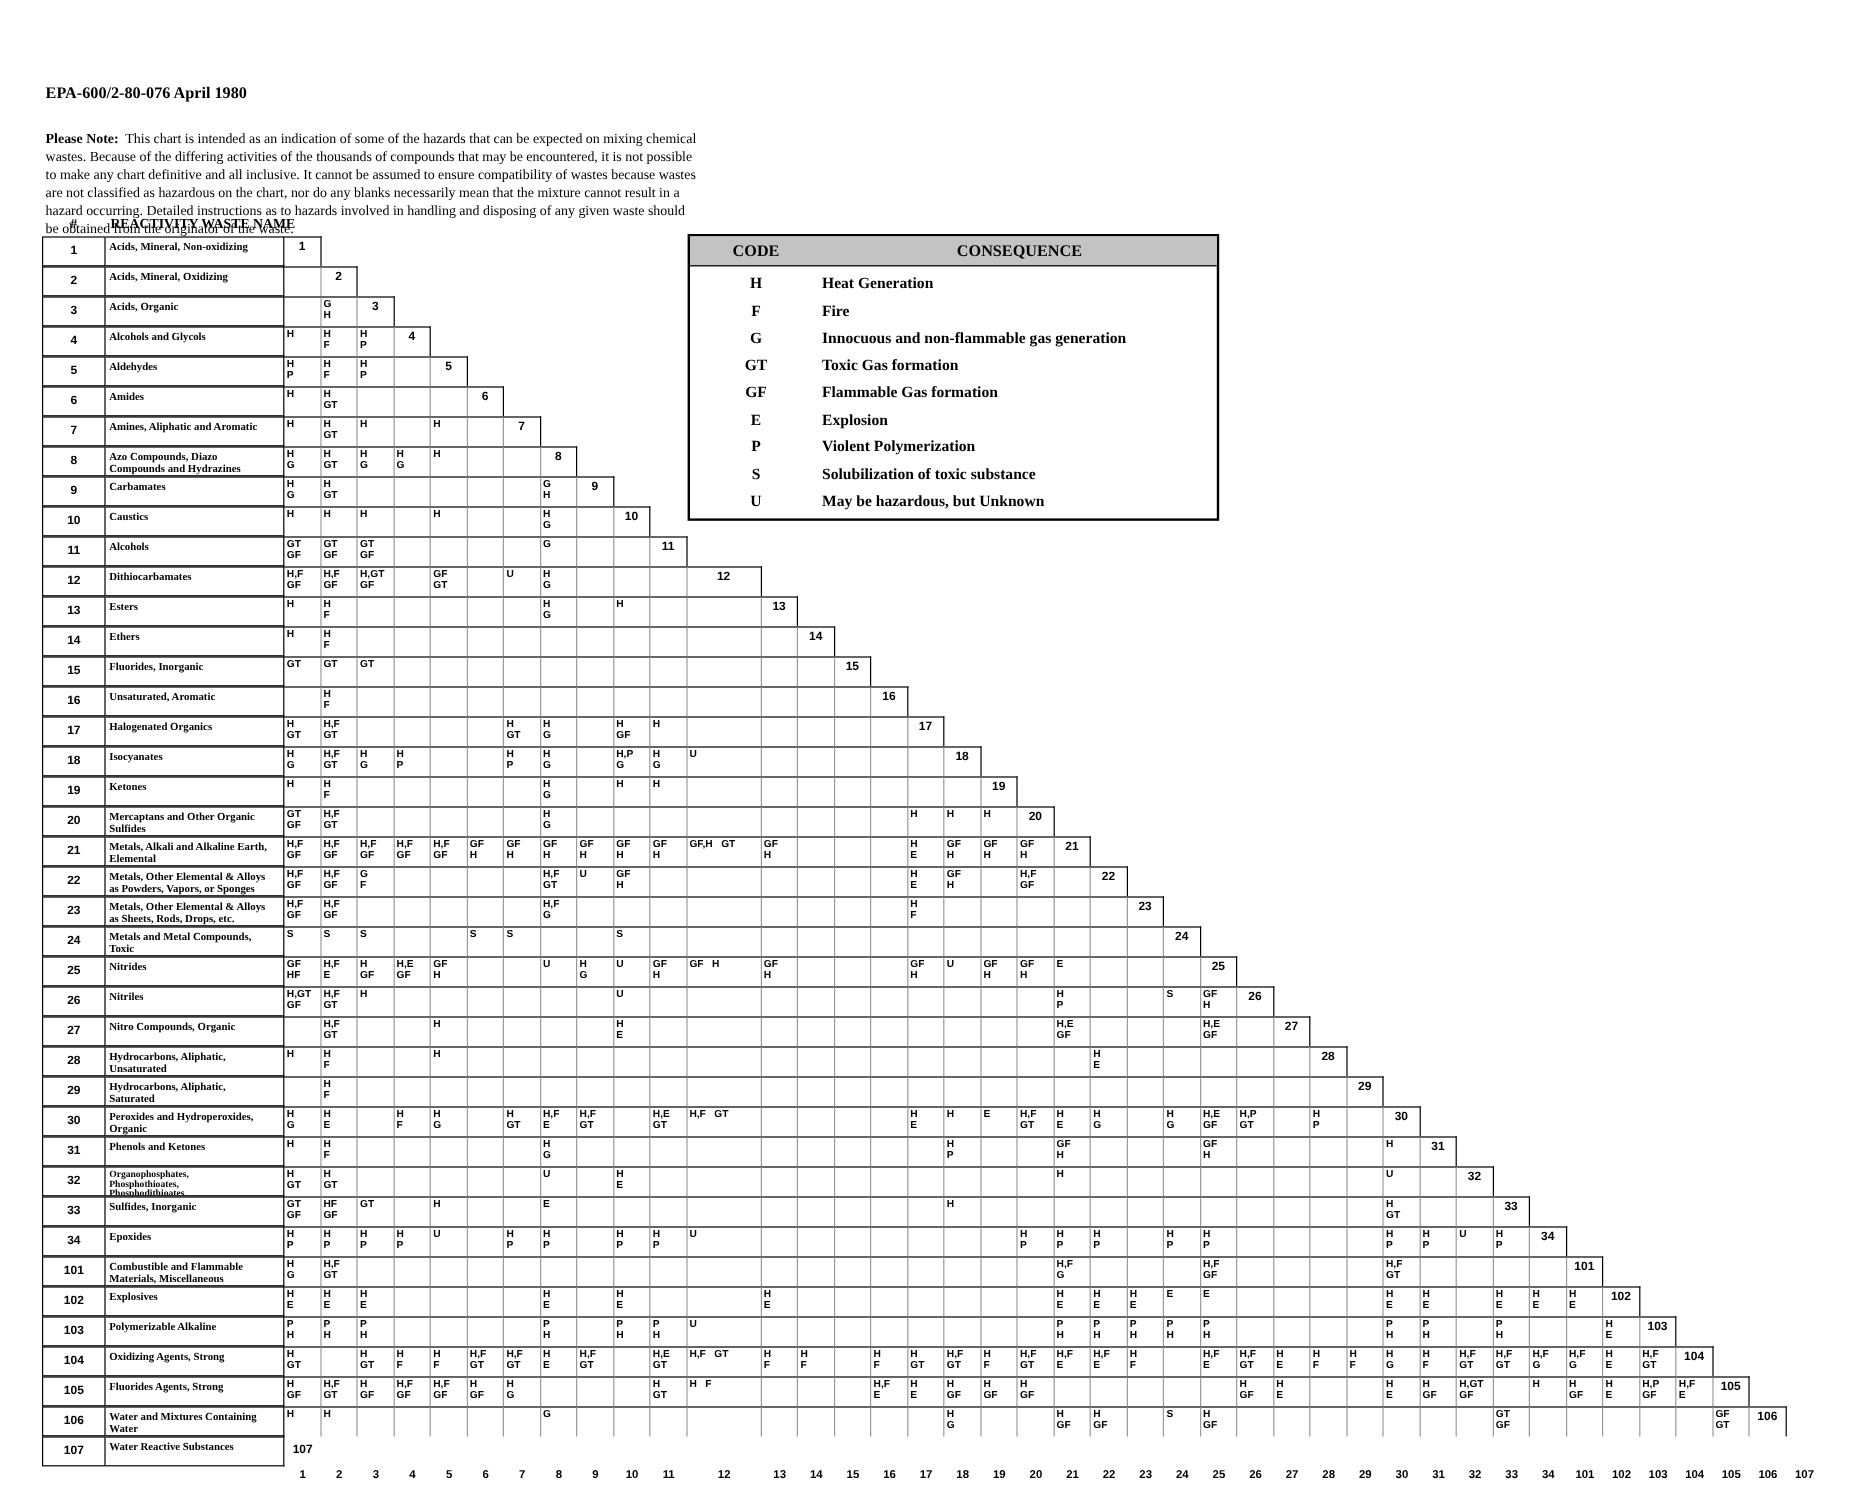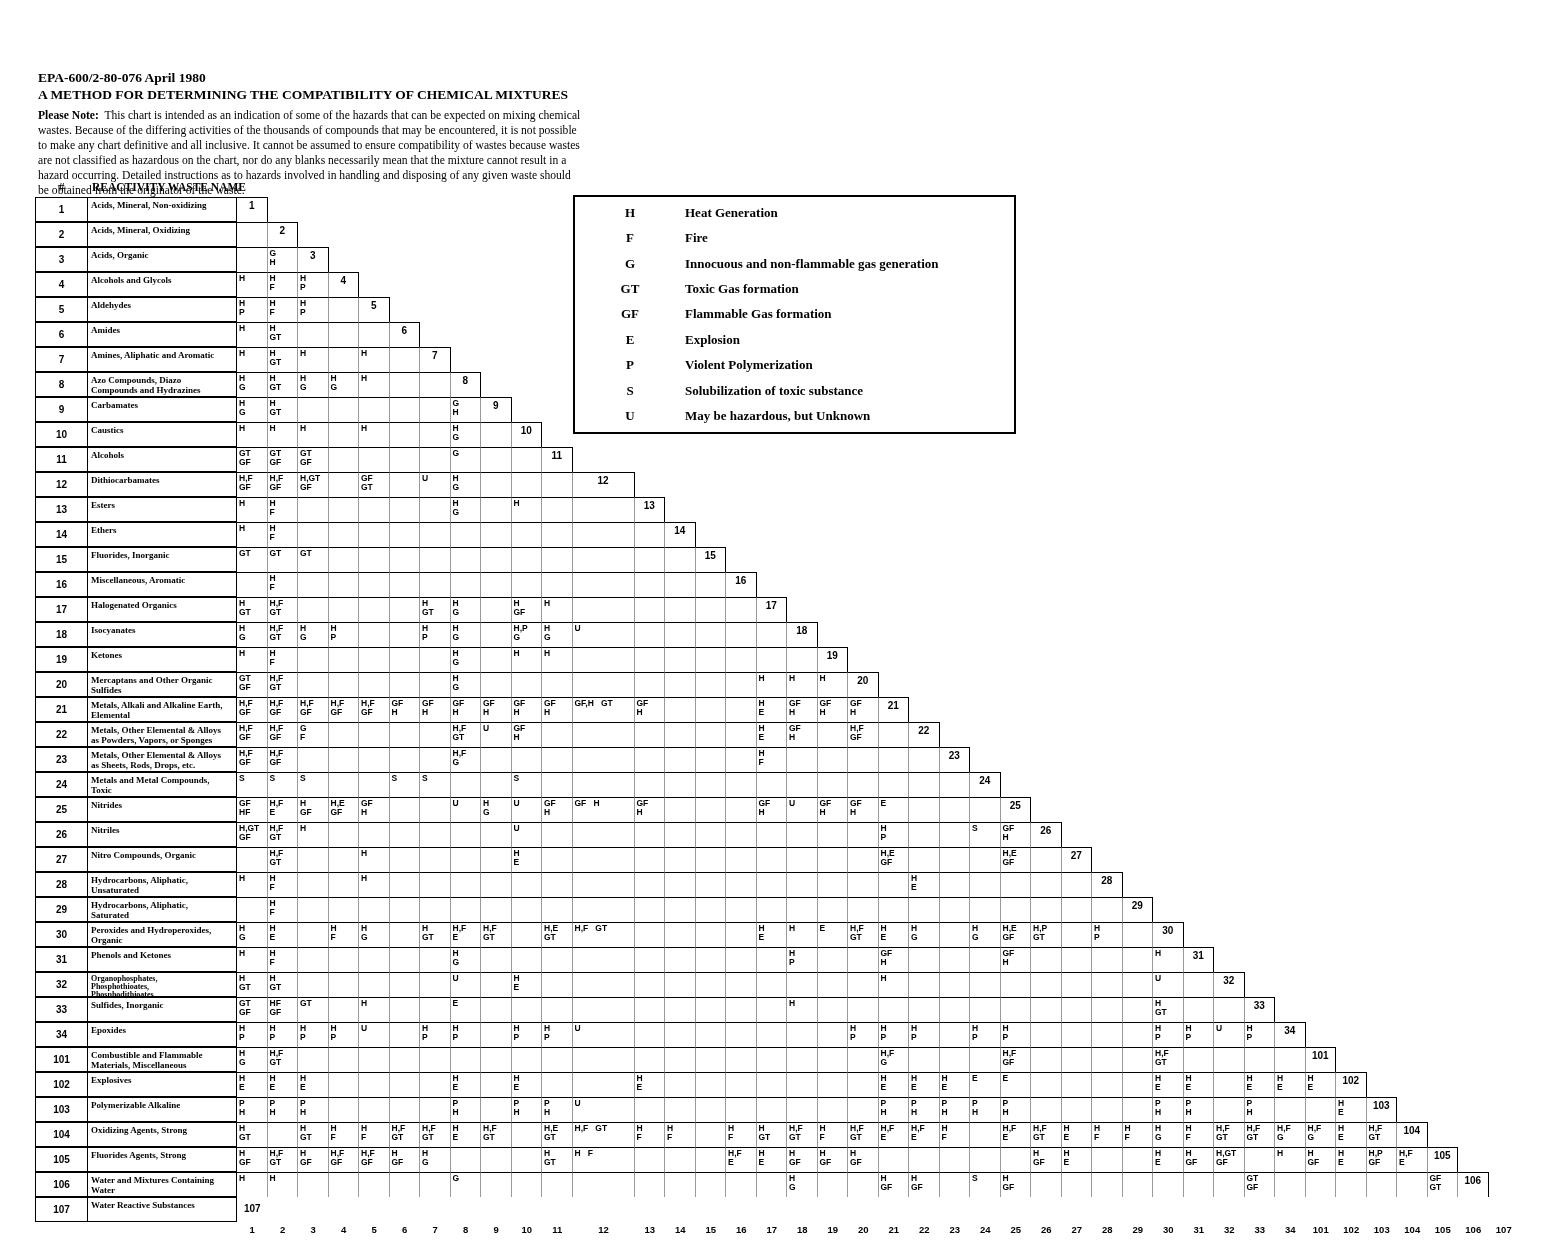--- a/index.html
+++ b/index.html
@@ -43,21 +43,20 @@
   #legend-body{flex:1;display:flex;flex-direction:column;justify-content:space-around;padding:3px 0;}
   .litem{display:flex;font-family:"Liberation Serif",serif;font-weight:bold;font-size:13px;}
   .litem .lc{width:110px;text-align:center;}
   .litem .lq{flex:1;text-align:left;}
 </style>
 </head>
 <body>
 
 <div id="page">
   <div id="codeline">EPA-600/2-80-076 April 1980</div>
-  <div id="methodline">A METHOD FOR DETERMINING THE COMPATIBILITY OF CHEMICAL MIXTURES</div>
   <div id="note"><span class="lbl">Please Note:</span>&nbsp; <span>This chart is intended as an indication of some of the hazards that can be expected on mixing chemical wastes.  Because of the differing activities of the thousands of compounds that may  be encountered, it is not possible to make any chart definitive and all inclusive.  It cannot be assumed to ensure compatibility of wastes because wastes are not classified as hazardous on the chart, nor do any blanks necessarily mean that the mixture cannot result in a hazard occurring.  Detailed instructions as to hazards involved in handling and disposing of any given waste should be obtained from the originator of the waste.</span></div>
 
   <div id="colhdr-hash">#</div>
   <div id="colhdr-name">REACTIVITY WASTE NAME</div>
 
   <div id="chart">
       <div class="mrow">
         <div class="hcell">1</div>
         <div class="ncell">Acids, Mineral, Non-oxidizing</div>
         <div class="diag" style="width: 30.5px;">1</div>
@@ -260,21 +259,21 @@
         <div class="mcell" style="width: 30.5px;"></div>
         <div class="mcell" style="width: 30.5px;"></div>
         <div class="mcell" style="width: 30.5px;"></div>
         <div class="mcell" style="width: 62px;"></div>
         <div class="mcell" style="width: 30.5px;"></div>
         <div class="mcell" style="width: 30.5px;"></div>
         <div class="diag" style="width: 30.5px;">15</div>
       </div>
       <div class="mrow">
         <div class="hcell">16</div>
-        <div class="ncell">Miscellaneous, Aromatic</div>
+        <div class="ncell">Unsaturated, Aromatic</div>
         <div class="mcell" style="width: 30.5px;"></div>
         <div class="mcell" style="width: 30.5px;">H
 F</div>
         <div class="mcell" style="width: 30.5px;"></div>
         <div class="mcell" style="width: 30.5px;"></div>
         <div class="mcell" style="width: 30.5px;"></div>
         <div class="mcell" style="width: 30.5px;"></div>
         <div class="mcell" style="width: 30.5px;"></div>
         <div class="mcell" style="width: 30.5px;"></div>
         <div class="mcell" style="width: 30.5px;"></div>
@@ -1284,20 +1283,24 @@
         <div class="diag" style="width: 30.5px;">106</div>
       </div>
       <div class="mrow">
         <div class="hcell bb">107</div>
         <div class="ncell bb">Water Reactive Substances</div>
         <div class="d107" style="width: 30.5px;">107</div>
       </div>
     </div>
 
   <div id="legend">
+    <div id="legend-header" style="background: rgb(195, 195, 195);">
+      <div class="lh-code">CODE</div>
+      <div class="lh-cons">CONSEQUENCE</div>
+    </div>
     <div id="legend-body">
         <div class="litem">
           <div class="lc">H</div>
           <div class="lq">Heat Generation</div>
         </div>
         <div class="litem">
           <div class="lc">F</div>
           <div class="lq">Fire</div>
         </div>
         <div class="litem">

